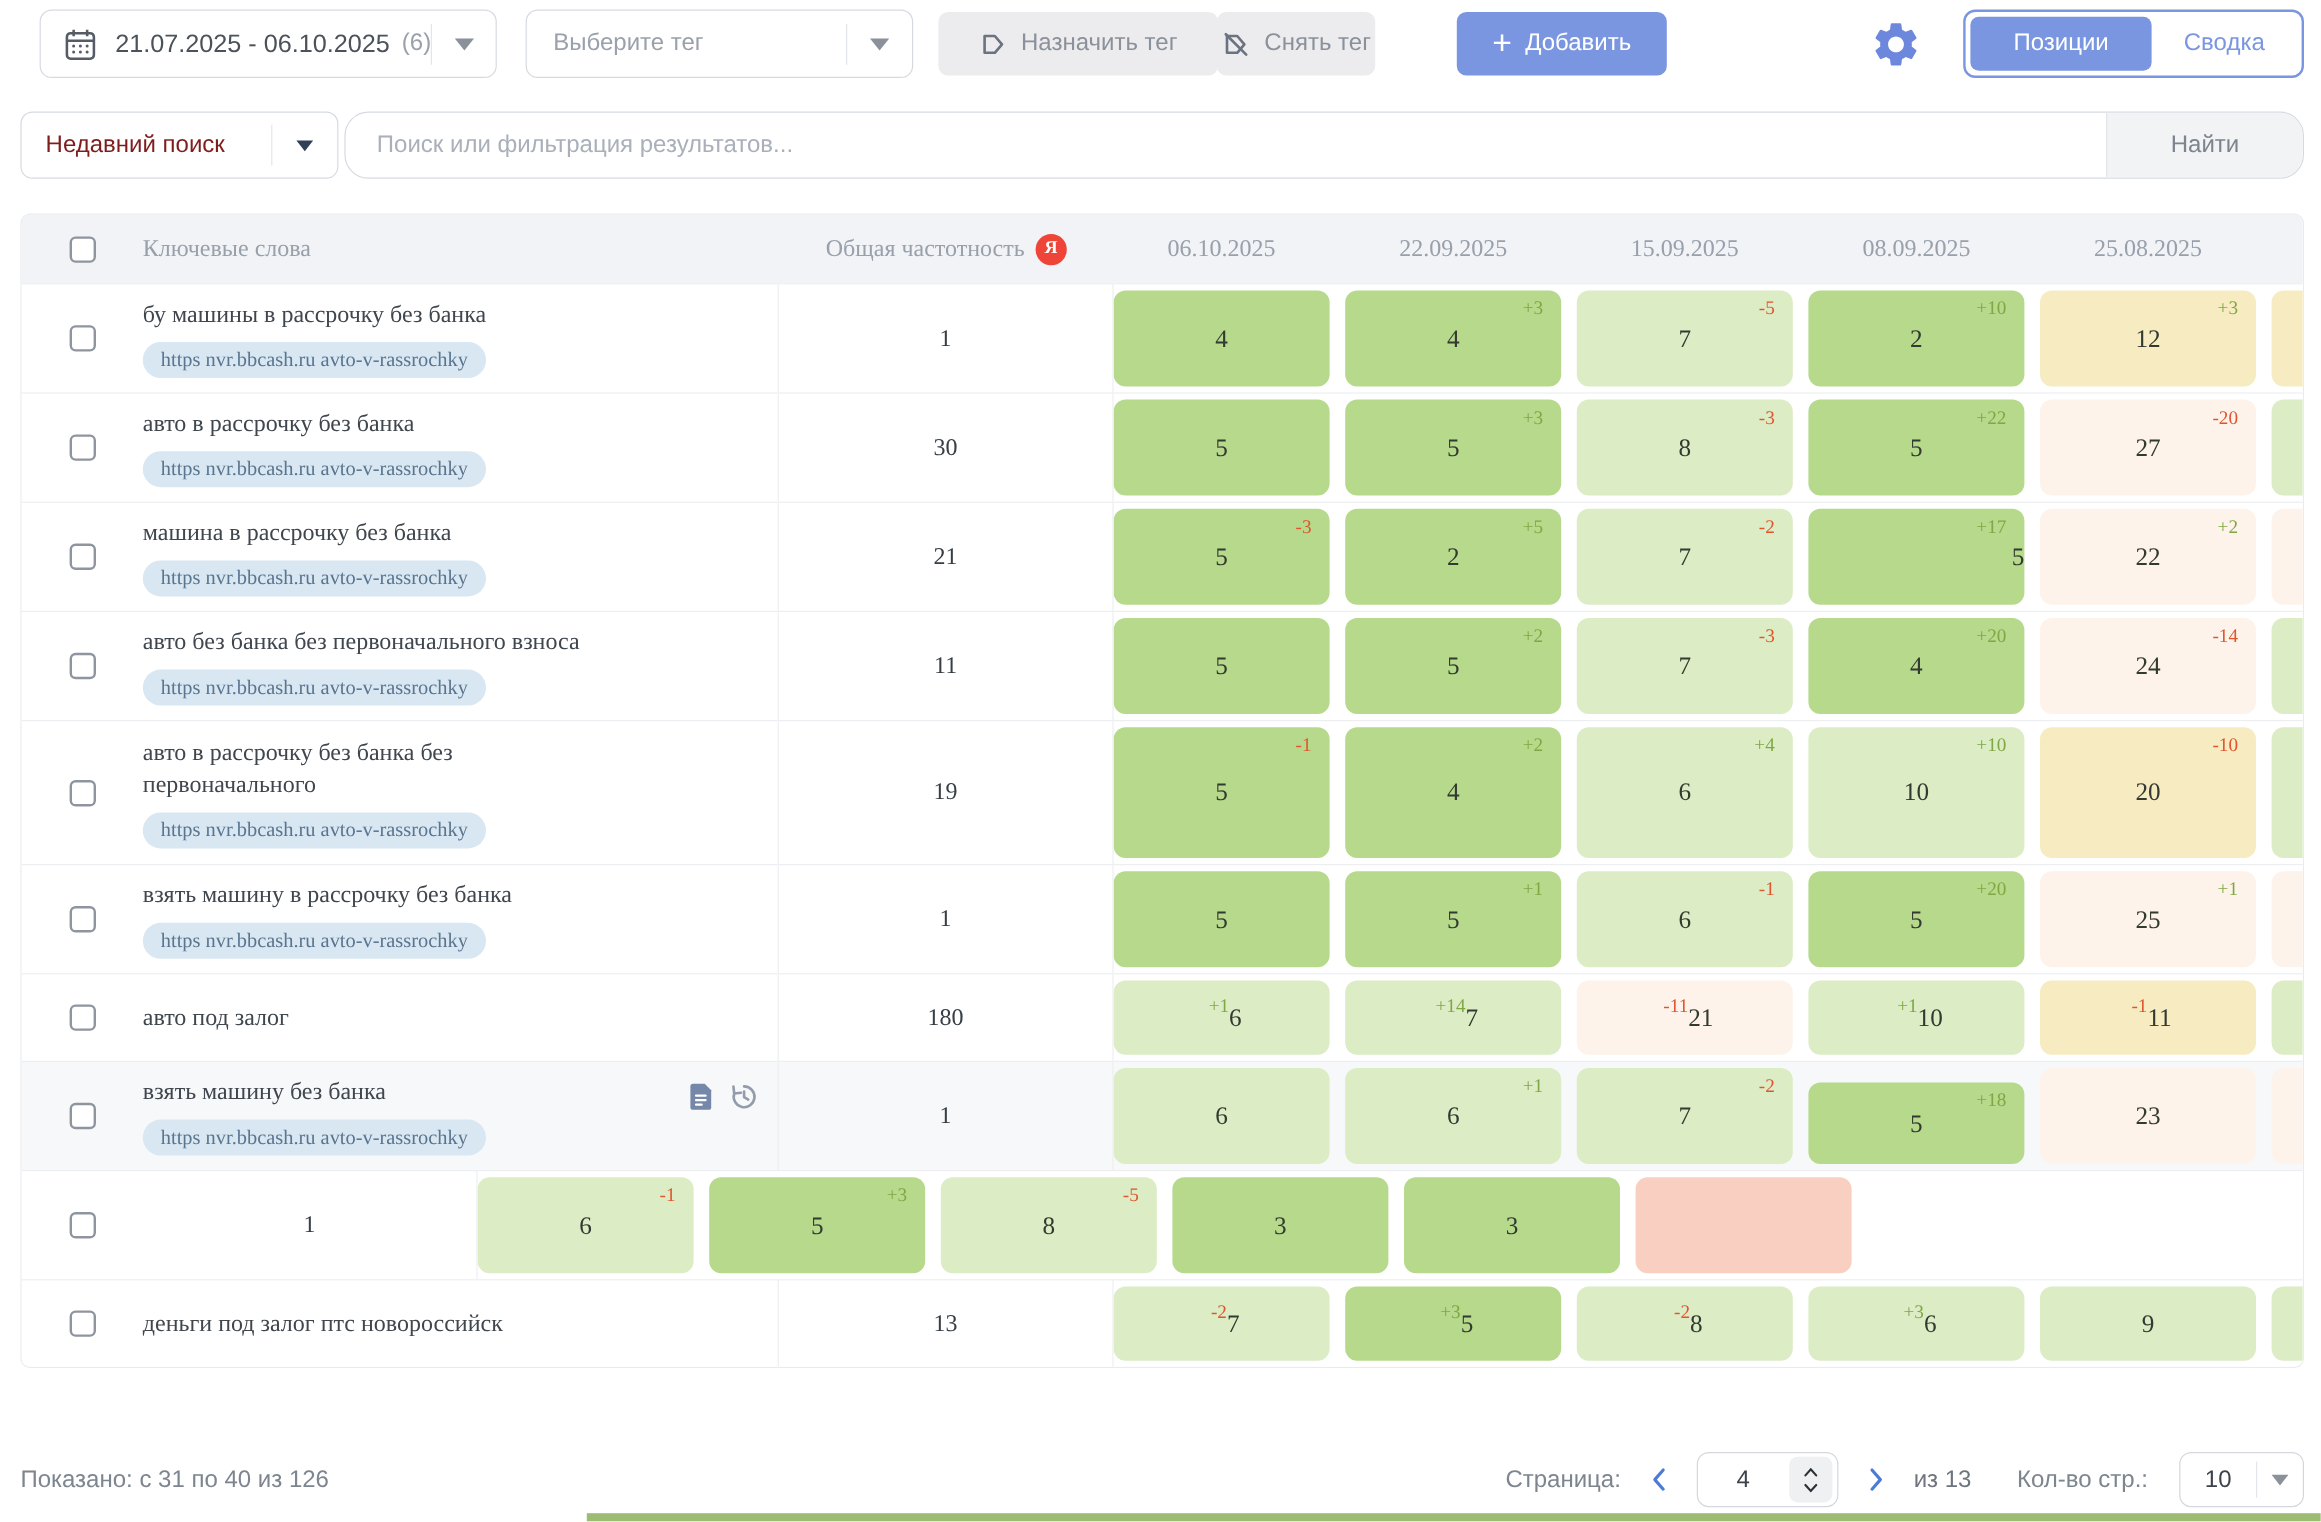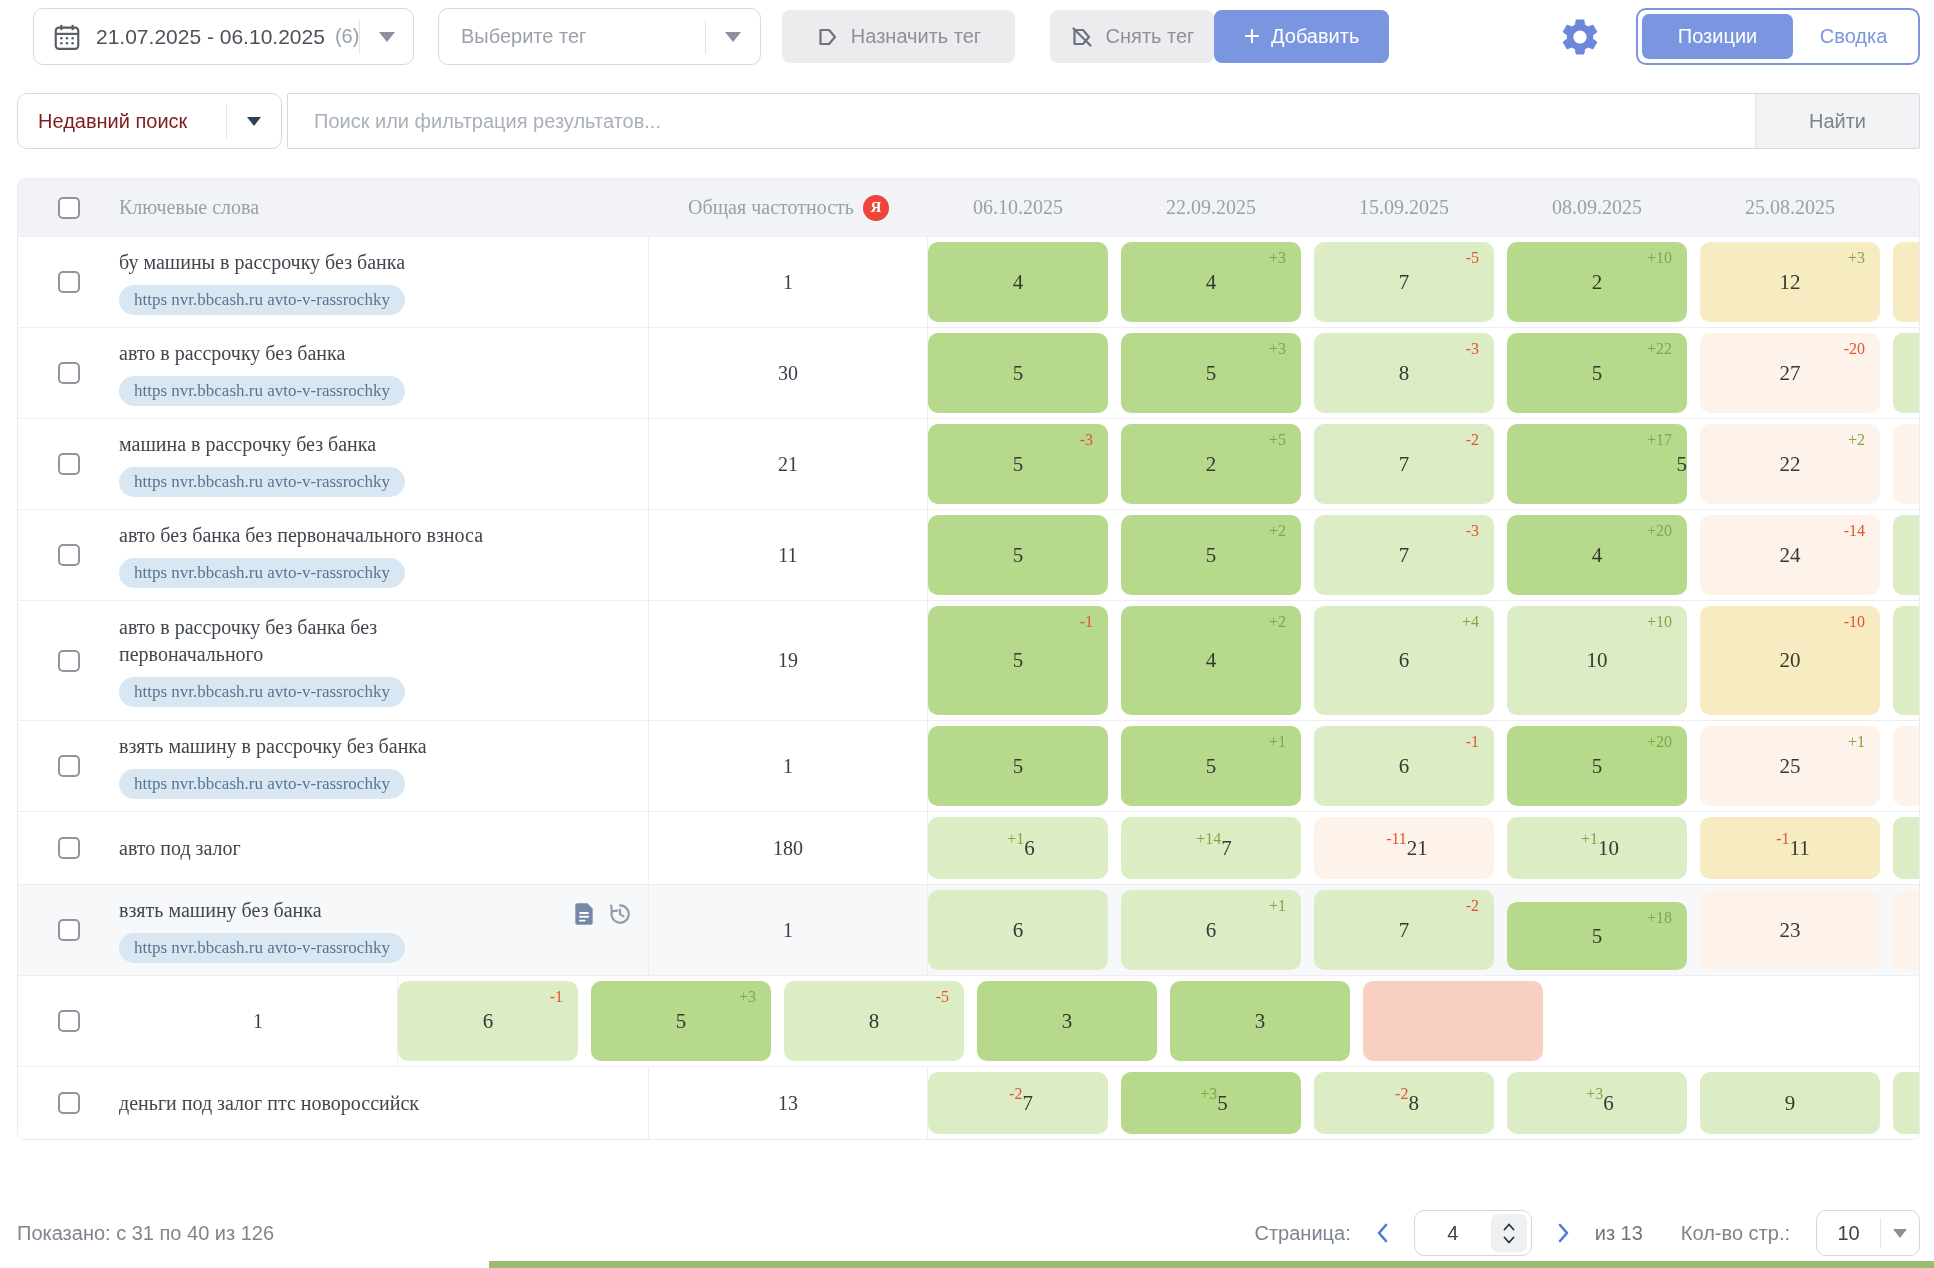--- a/index.html
+++ b/index.html
@@ -21,21 +21,21 @@
   .arrow-box { width:54px; display:flex; align-items:center; justify-content:center; align-self:stretch; cursor:pointer; }
   .tri-down { width:0; height:0; border-left:8px solid transparent; border-right:8px solid transparent; border-top:10px solid #8a919b; }
 
   #tag-select { left:438px; top:8px; width:323px; }
   #tag-select .ph { font-size:20px; color:#9aa1ab; margin-left:22px; }
 
   .gbtn { position:absolute; top:10px; height:53px; background:#ececee; border:none; border-radius:8px;
           display:flex; align-items:center; justify-content:center; gap:11px;
           color:#8b919b; font-size:20px; cursor:pointer; font-family:inherit; }
   #assign-tag-btn { left:782px; width:233px; }
-  #remove-tag-btn { left:1050px; width:164px;gap:12px; }
+  #remove-tag-btn { left:1014px; width:132px;gap:12px; }
 
   #add-btn { position:absolute; left:1214px; top:10px; width:175px; height:53px; border:none; border-radius:8px;
              background:#7b96e1; color:#fff; font-size:20px; display:flex; align-items:center; justify-content:center;
              gap:11px; cursor:pointer; font-family:inherit; }
   #add-btn .plus { font-size:28px; font-weight:300; line-height:1; margin-top:-2px; }
 
   #gear-btn { position:absolute; left:1558px; top:13px; width:48px; height:48px; background:none; border:none; cursor:pointer; }
 
   #view-toggle { position:absolute; left:1636px; top:8px; width:284px; height:57px;
                  border:2px solid #7b96e1; border-radius:10px; background:#fff; display:flex; padding:4px; }
@@ -44,21 +44,21 @@
   .seg.inactive { flex:1; color:#7b96e1; }
 
   
   #recent-box { position:absolute; left:17px; top:93px; width:265px; height:56px;
                 border:1px solid #d6dae0; border-radius:10px; background:#fff;
                 display:flex; align-items:center; }
   #recent-box .txt { font-size:20px; color:#7f1d1d; margin-left:20px; }
   #recent-box .tri-down { border-top-color:#2f4057; border-left-width:7px; border-right-width:7px; border-top-width:9px; }
 
   #search-box { position:absolute; left:287px; top:93px; width:1633px; height:56px;
-                border:1px solid #d6dae0; border-radius:2px; background:#fff; display:flex; overflow:hidden; }
+                border:1px solid #d6dae0; border-radius:20px; background:#fff; display:flex; overflow:hidden; }
   #search-input { flex:1; border:none; outline:none; font-size:20px; color:#3e4650; padding:0 26px; font-family:inherit; background:transparent; }
   #search-input::placeholder { color:#a9b0ba; }
   #find-btn { width:164px; background:#f1f3f5; border:none; border-left:1px solid #e2e5ea;
               color:#7d848e; font-size:20px; cursor:pointer; font-family:inherit; }
 
   
   #table { position:absolute; left:17px; top:178px; width:1903px; border:1px solid #e9ebef; border-radius:8px; overflow:hidden; background:#fff;font-family:Liberation Serif, serif; }
   .thead { display:flex; align-items:center; height:57px; background:#f1f3f6; color:#98a0ac; font-size:20px; }
   .c-check { width:101px; display:flex; align-items:center; justify-content:center; flex:0 0 101px; }
   .c-kw    { width:530px; flex:0 0 530px; }

